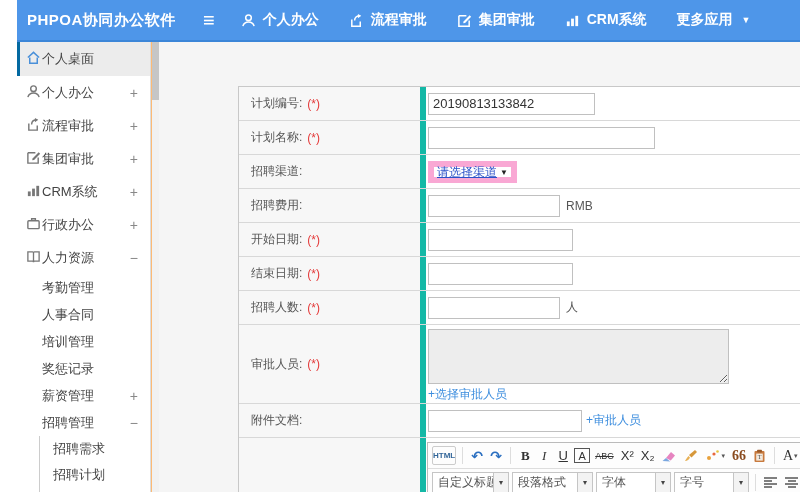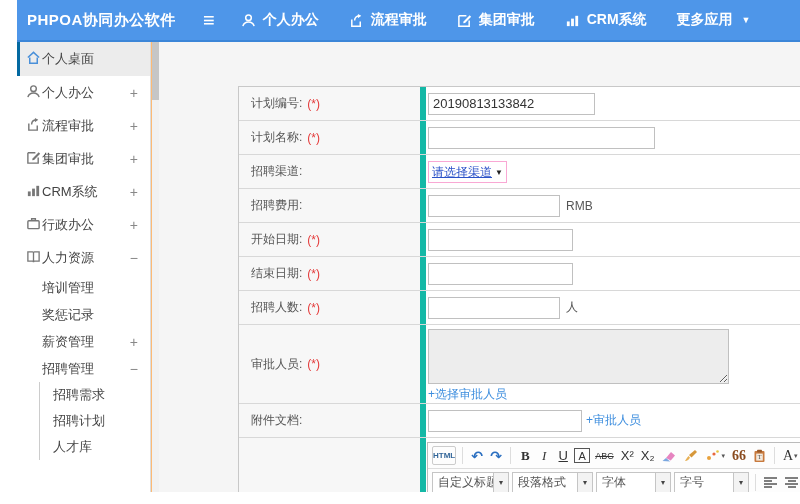--- a/index.html
+++ b/index.html
@@ -46,21 +46,21 @@
   .frow { display:flex; border-bottom:1px solid #d8d8d8; min-height:34px; }
   .cell-label { width:187px; flex:0 0 187px; background:#f7f7f7; border-right:6px solid #14b8a6;
                 display:flex; align-items:center; padding-left:12px; color:#555; }
   .req { color:#e43b3b; margin-left:5px; }
   .cell-value { flex:1; background:#fff; display:flex; align-items:center; padding-left:2px; }
   .cell-value input[type=text] { height:22px; border:1px solid #c0c0c0; font-size:13px;
                                  padding:0 4px; color:#333; font-family:inherit; }
   .suffix { margin-left:6px; color:#555; font-size:12px; }
   .blue-link { color:#3c8dde; font-size:12px; text-decoration:none; cursor:pointer; }
 
-  .sel-channel { margin-top:1px; height:22px; border:1px solid #f9a8d4; background:#fff;
+  .sel-channel { margin-top:1px; height:22px; border:6px solid #f9a8d4; background:#fff;
                  display:flex; align-items:center; padding:0 3px; cursor:pointer; }
   .sel-channel .sel-text { color:#2b52c8; font-size:12px; text-decoration:underline; }
   .sel-channel .sel-arrow { font-size:8px; color:#222; margin-left:3px; }
 
   .cell-approver { display:block; padding:4px 0 0 2px; }
   .cell-approver textarea { width:301px; height:55px; background:#ededed; border:1px solid #c0c0c0;
                             resize:both; display:block; }
   .cell-approver .blue-link { display:inline-block; margin-top:2px; }
 
   
@@ -210,20 +210,26 @@
         <svg width="15" height="15" viewBox="0 0 16 16">
             <path d="M2 3h5c.7 0 1 .4 1 1v10c0-.7-.3-1-1-1H2zM14 3H9c-.7 0-1 .4-1 1v10c0-.7.3-1 1-1h5z" fill="none" stroke="#777" stroke-width="1.4"></path>
           </svg>
       </span>
       <span>人力资源</span>
       <span class="expand">−</span>
     </div>
 
     <div class="side-sub">
       <div class="side-item">
+        <span>考勤管理</span>
+      </div>
+      <div class="side-item">
+        <span>人事合同</span>
+      </div>
+      <div class="side-item">
         <span>培训管理</span>
       </div>
       <div class="side-item">
         <span>奖惩记录</span>
       </div>
       <div class="side-item">
         <span>薪资管理</span>
         <span class="expand">+</span>
       </div>
       <div class="side-item">

